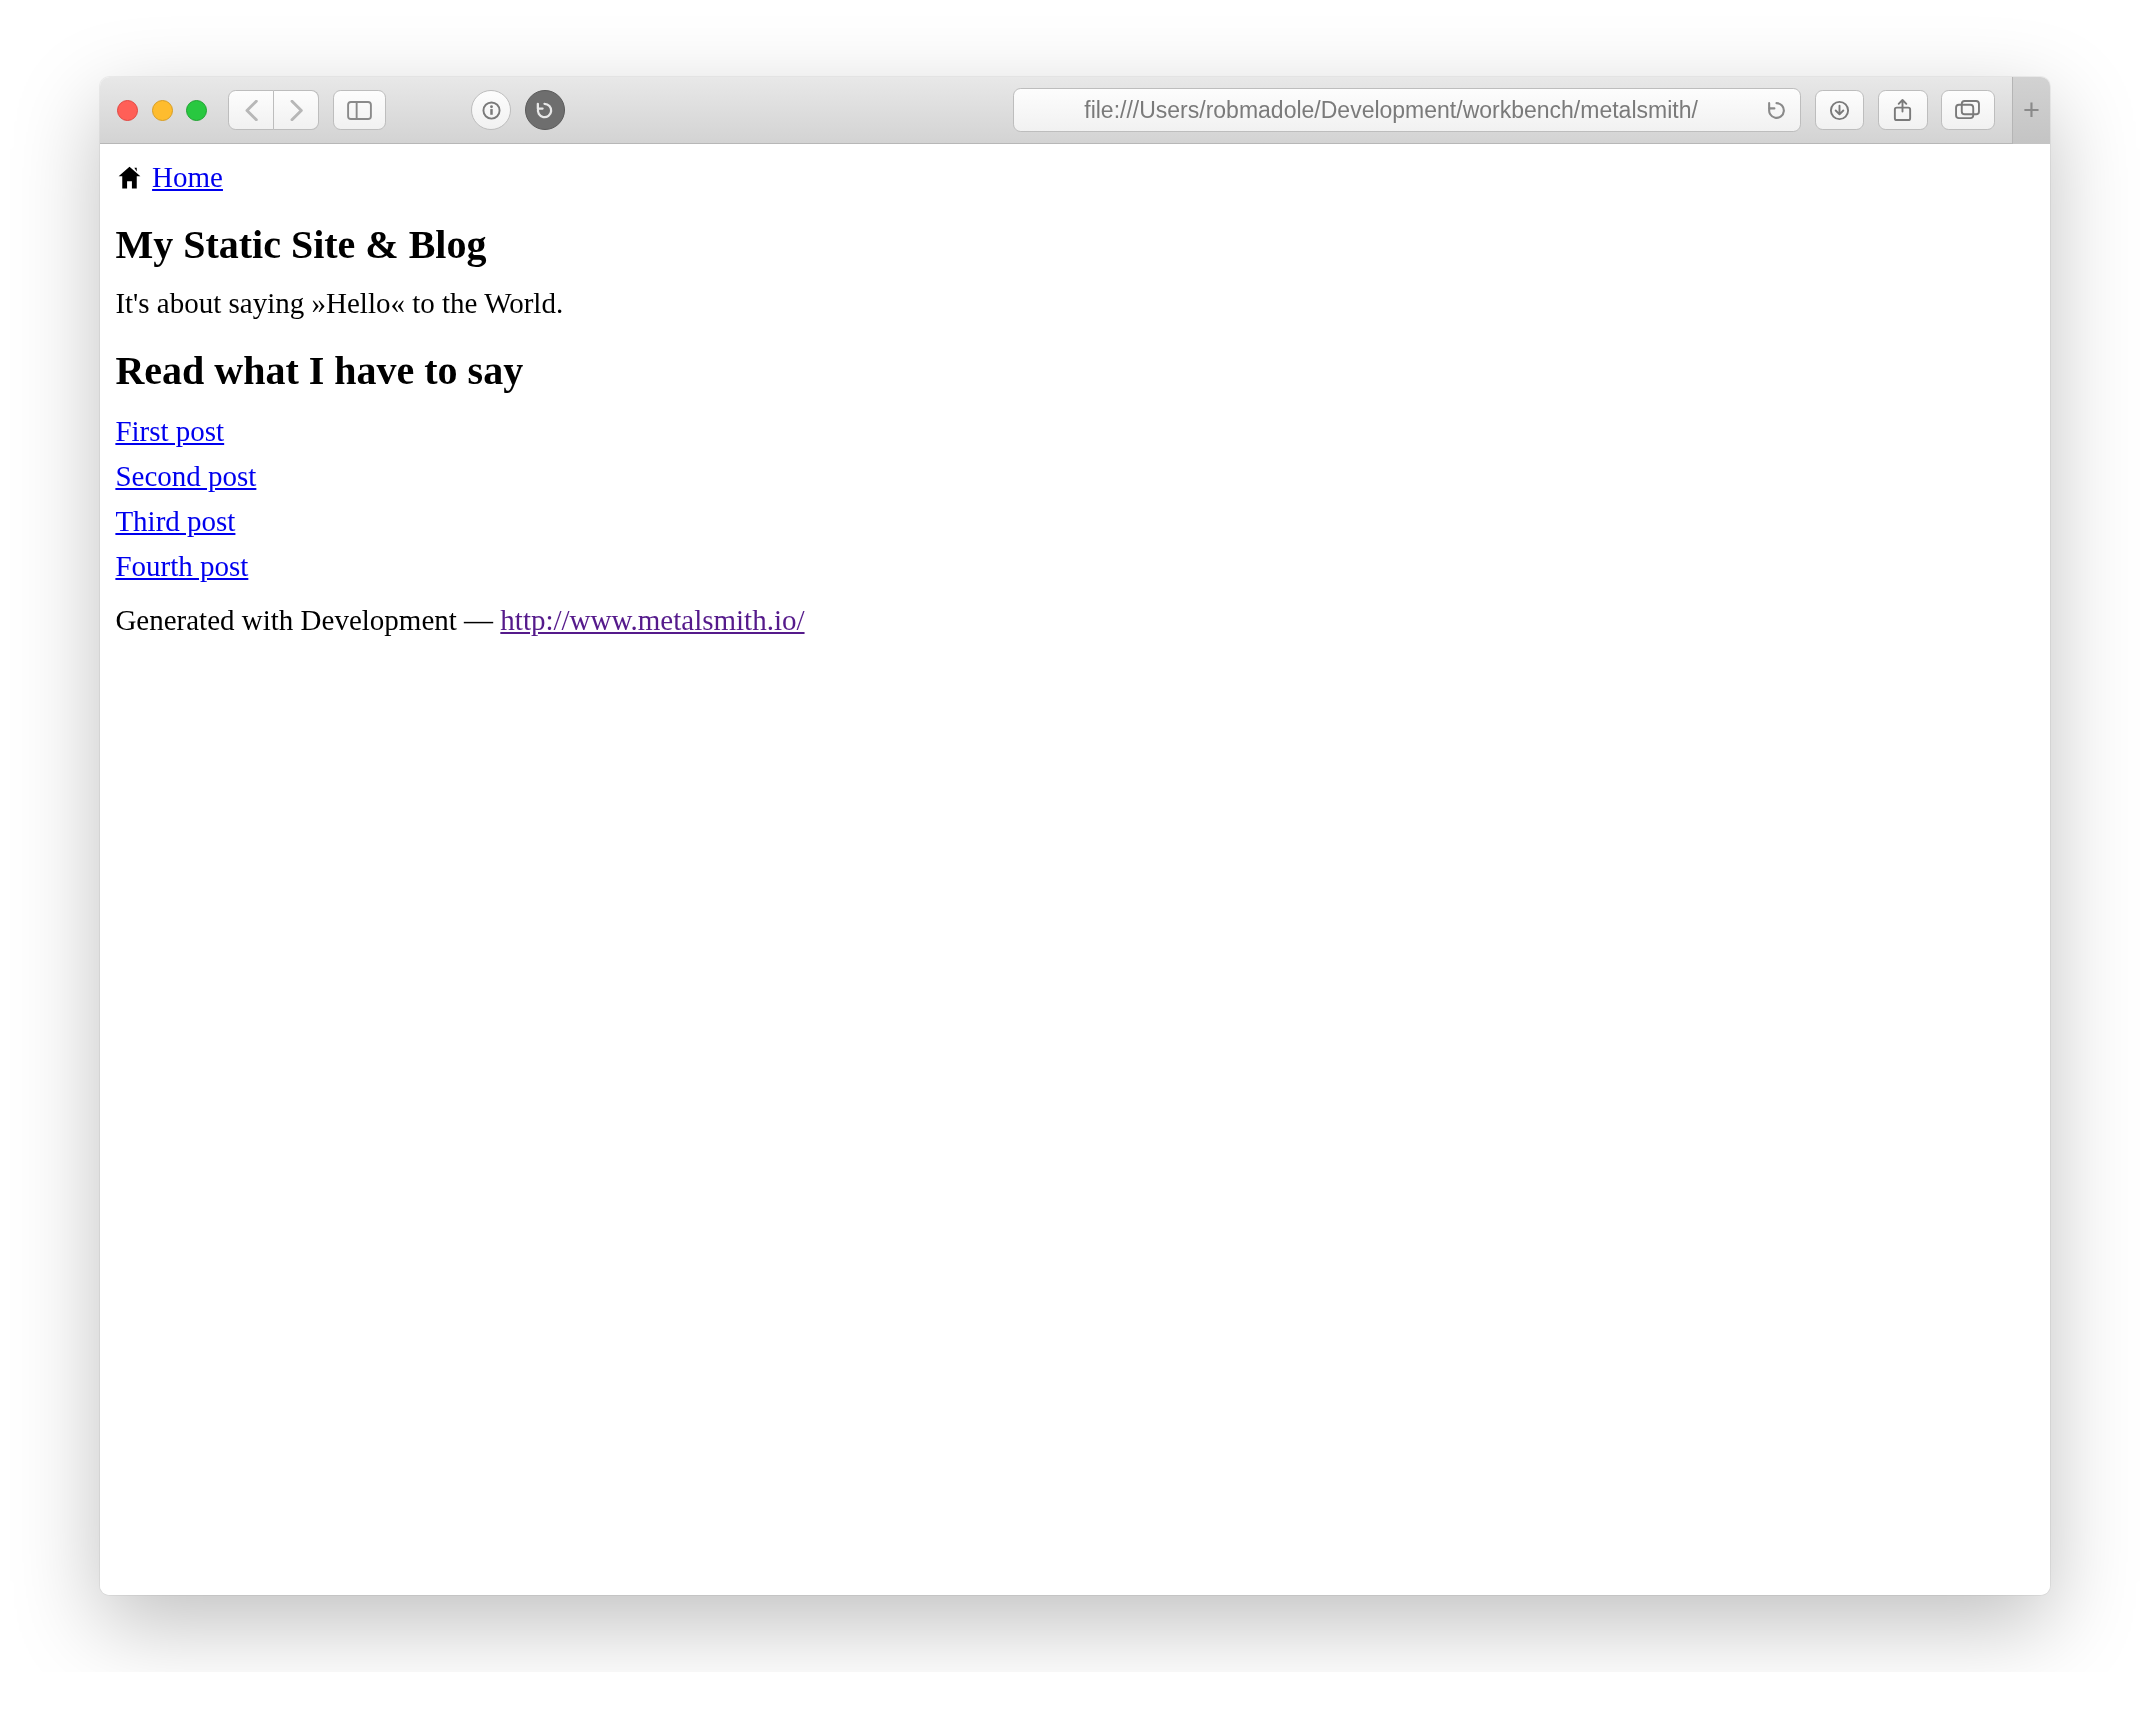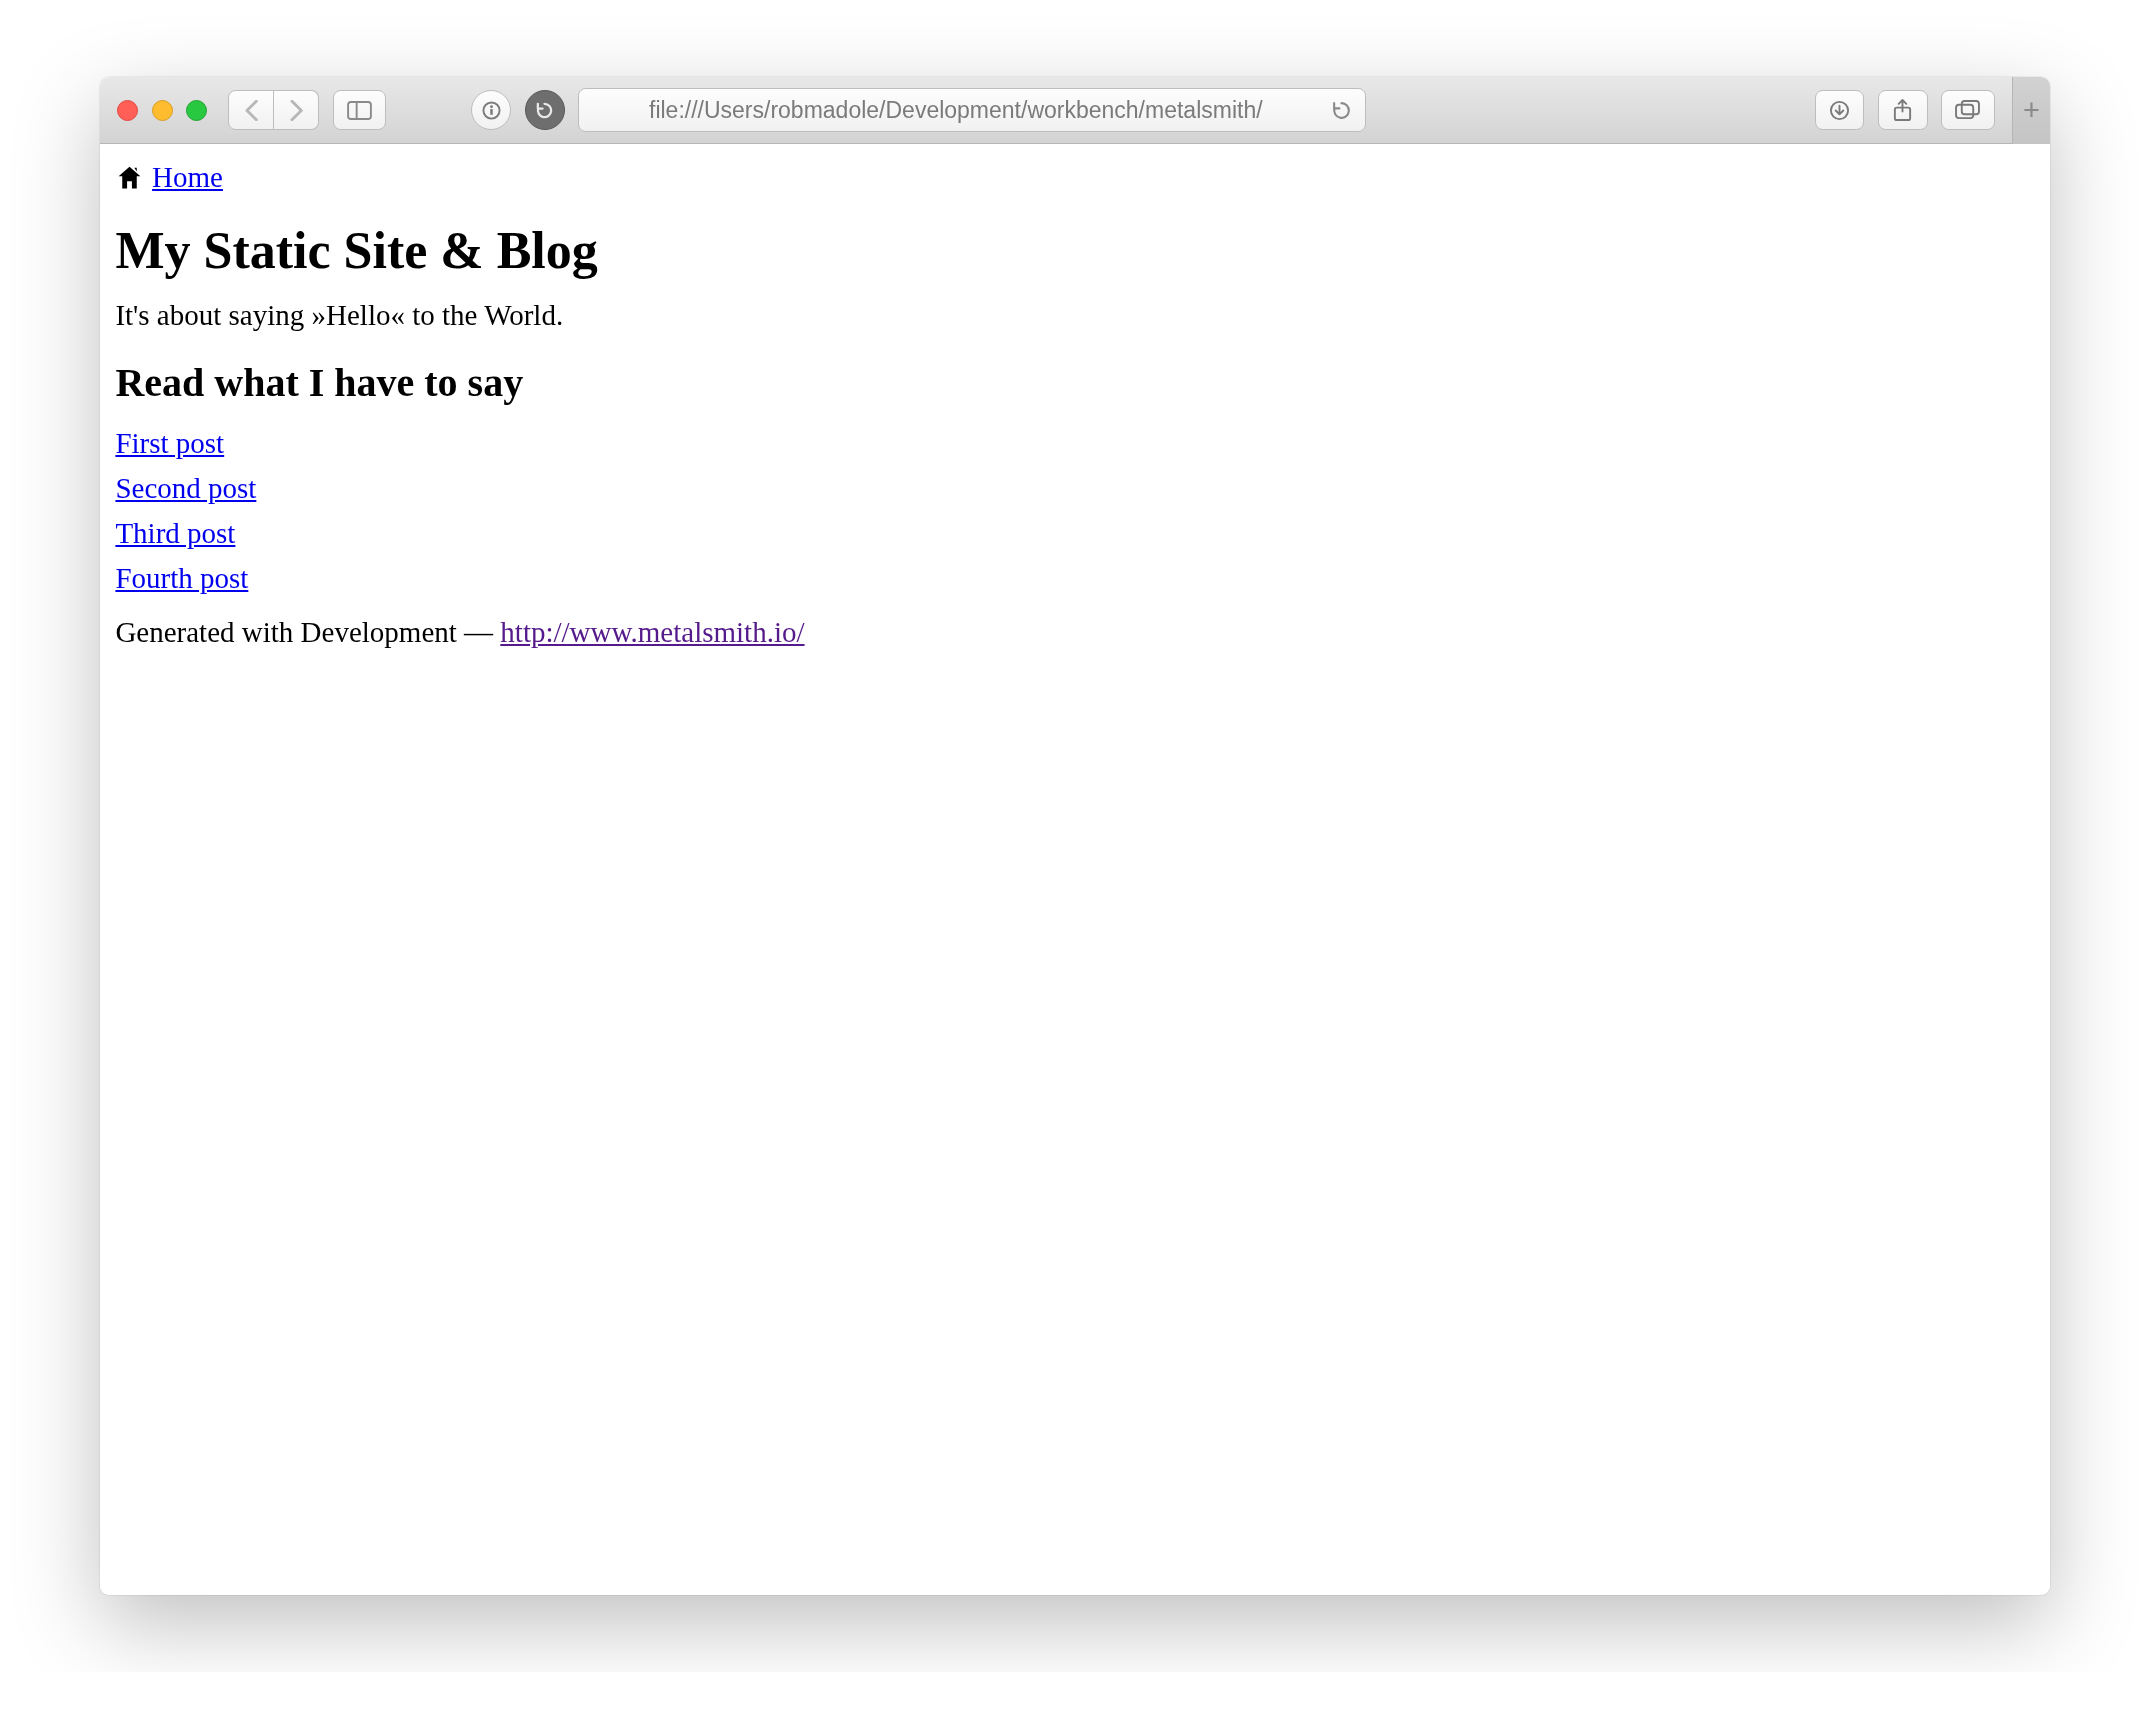--- a/index.html
+++ b/index.html
@@ -43,21 +43,21 @@
       align-items:center;
       justify-content:center;
       color:#6a6a6a;
       padding: 0 13.4px;
       font-size: 23px;
     }
     .tb-btn.disabled { color:#b7b7b7; }
     .nav-group { display:flex; }
     .nav-group .tb-btn:first-child { border-top-right-radius:0; border-bottom-right-radius:0;}
     .nav-group .tb-btn:last-child { border-top-left-radius:0; border-bottom-left-radius:0; border-left:none;}
-    .addr-wrap { flex:1; display:flex; justify-content:flex-start; }
+    .addr-wrap { flex:1; display:flex; justify-content:flex-end; }
     .addrbar {
       display:flex;
       align-items:center;
       gap: 11.5px;
       height: 44px;
       width: 788px;
       background: linear-gradient(#fdfdfd,#f1f1f1);
       border:1px solid #bdbdbd;
       border-radius: 7.7px;
       padding: 0 13.4px;
@@ -90,21 +90,21 @@
       flex:1;
       background:#fff;
       padding: 17.3px 15.4px;
       font-family: "Times New Roman", Times, serif;
       font-size: 29px;
       color:#000;
       overflow:auto;
     }
     .home-line { display:flex; align-items:center; gap:7.7px; }
     .home-link { color:#0000ee; }
-    h1.page-title { font-size: 52px; margin: 27px 0 19px 0; font-weight:700;}
+    h1.page-title { font-size: 40px; margin: 27px 0 19px 0; font-weight:700;}
     p.tagline { margin: 17.3px 0 27px 0; }
     h2.sub { font-size: 40px; margin: 17.3px 0 21px 0; font-weight:700;}
     .post-link { display:block; margin: 12px 0; color:#0000ee; text-decoration: underline; width:fit-content;}
     .footer-line { margin-top: 21px; }
     .footer-link { color:#551a8b; }
     svg { display:block; }
   </style>
 </head>
 <body>
 

